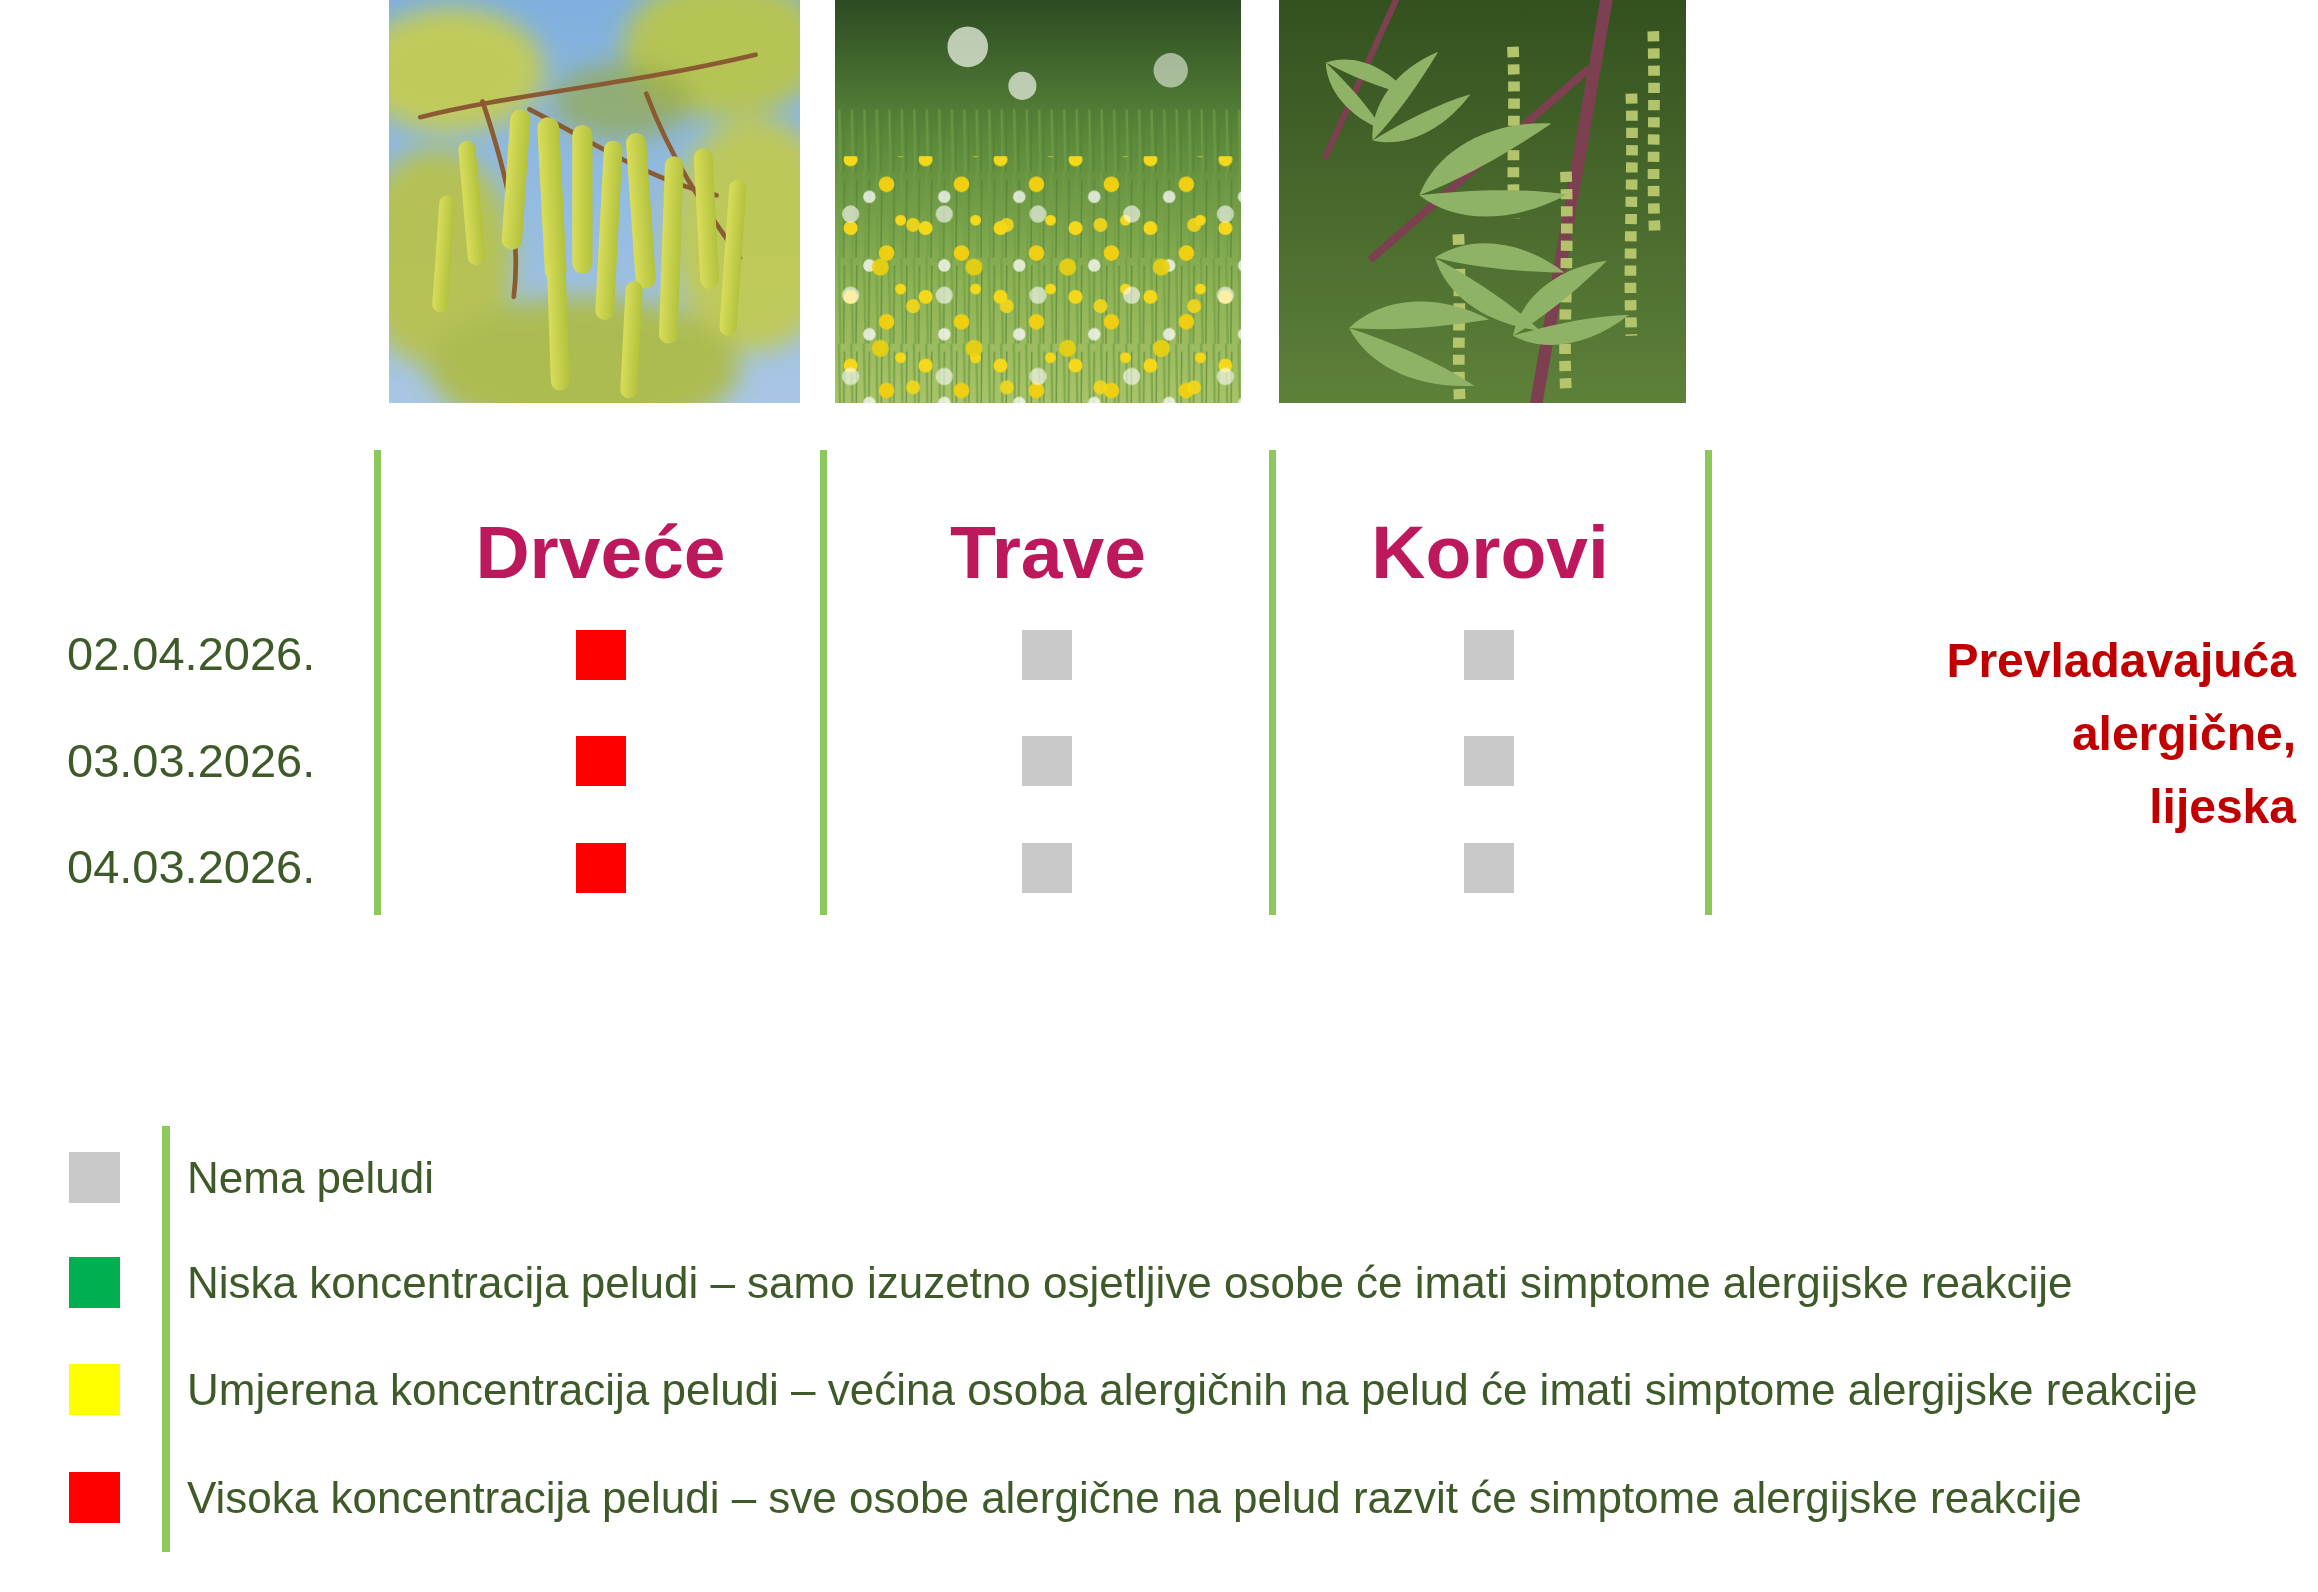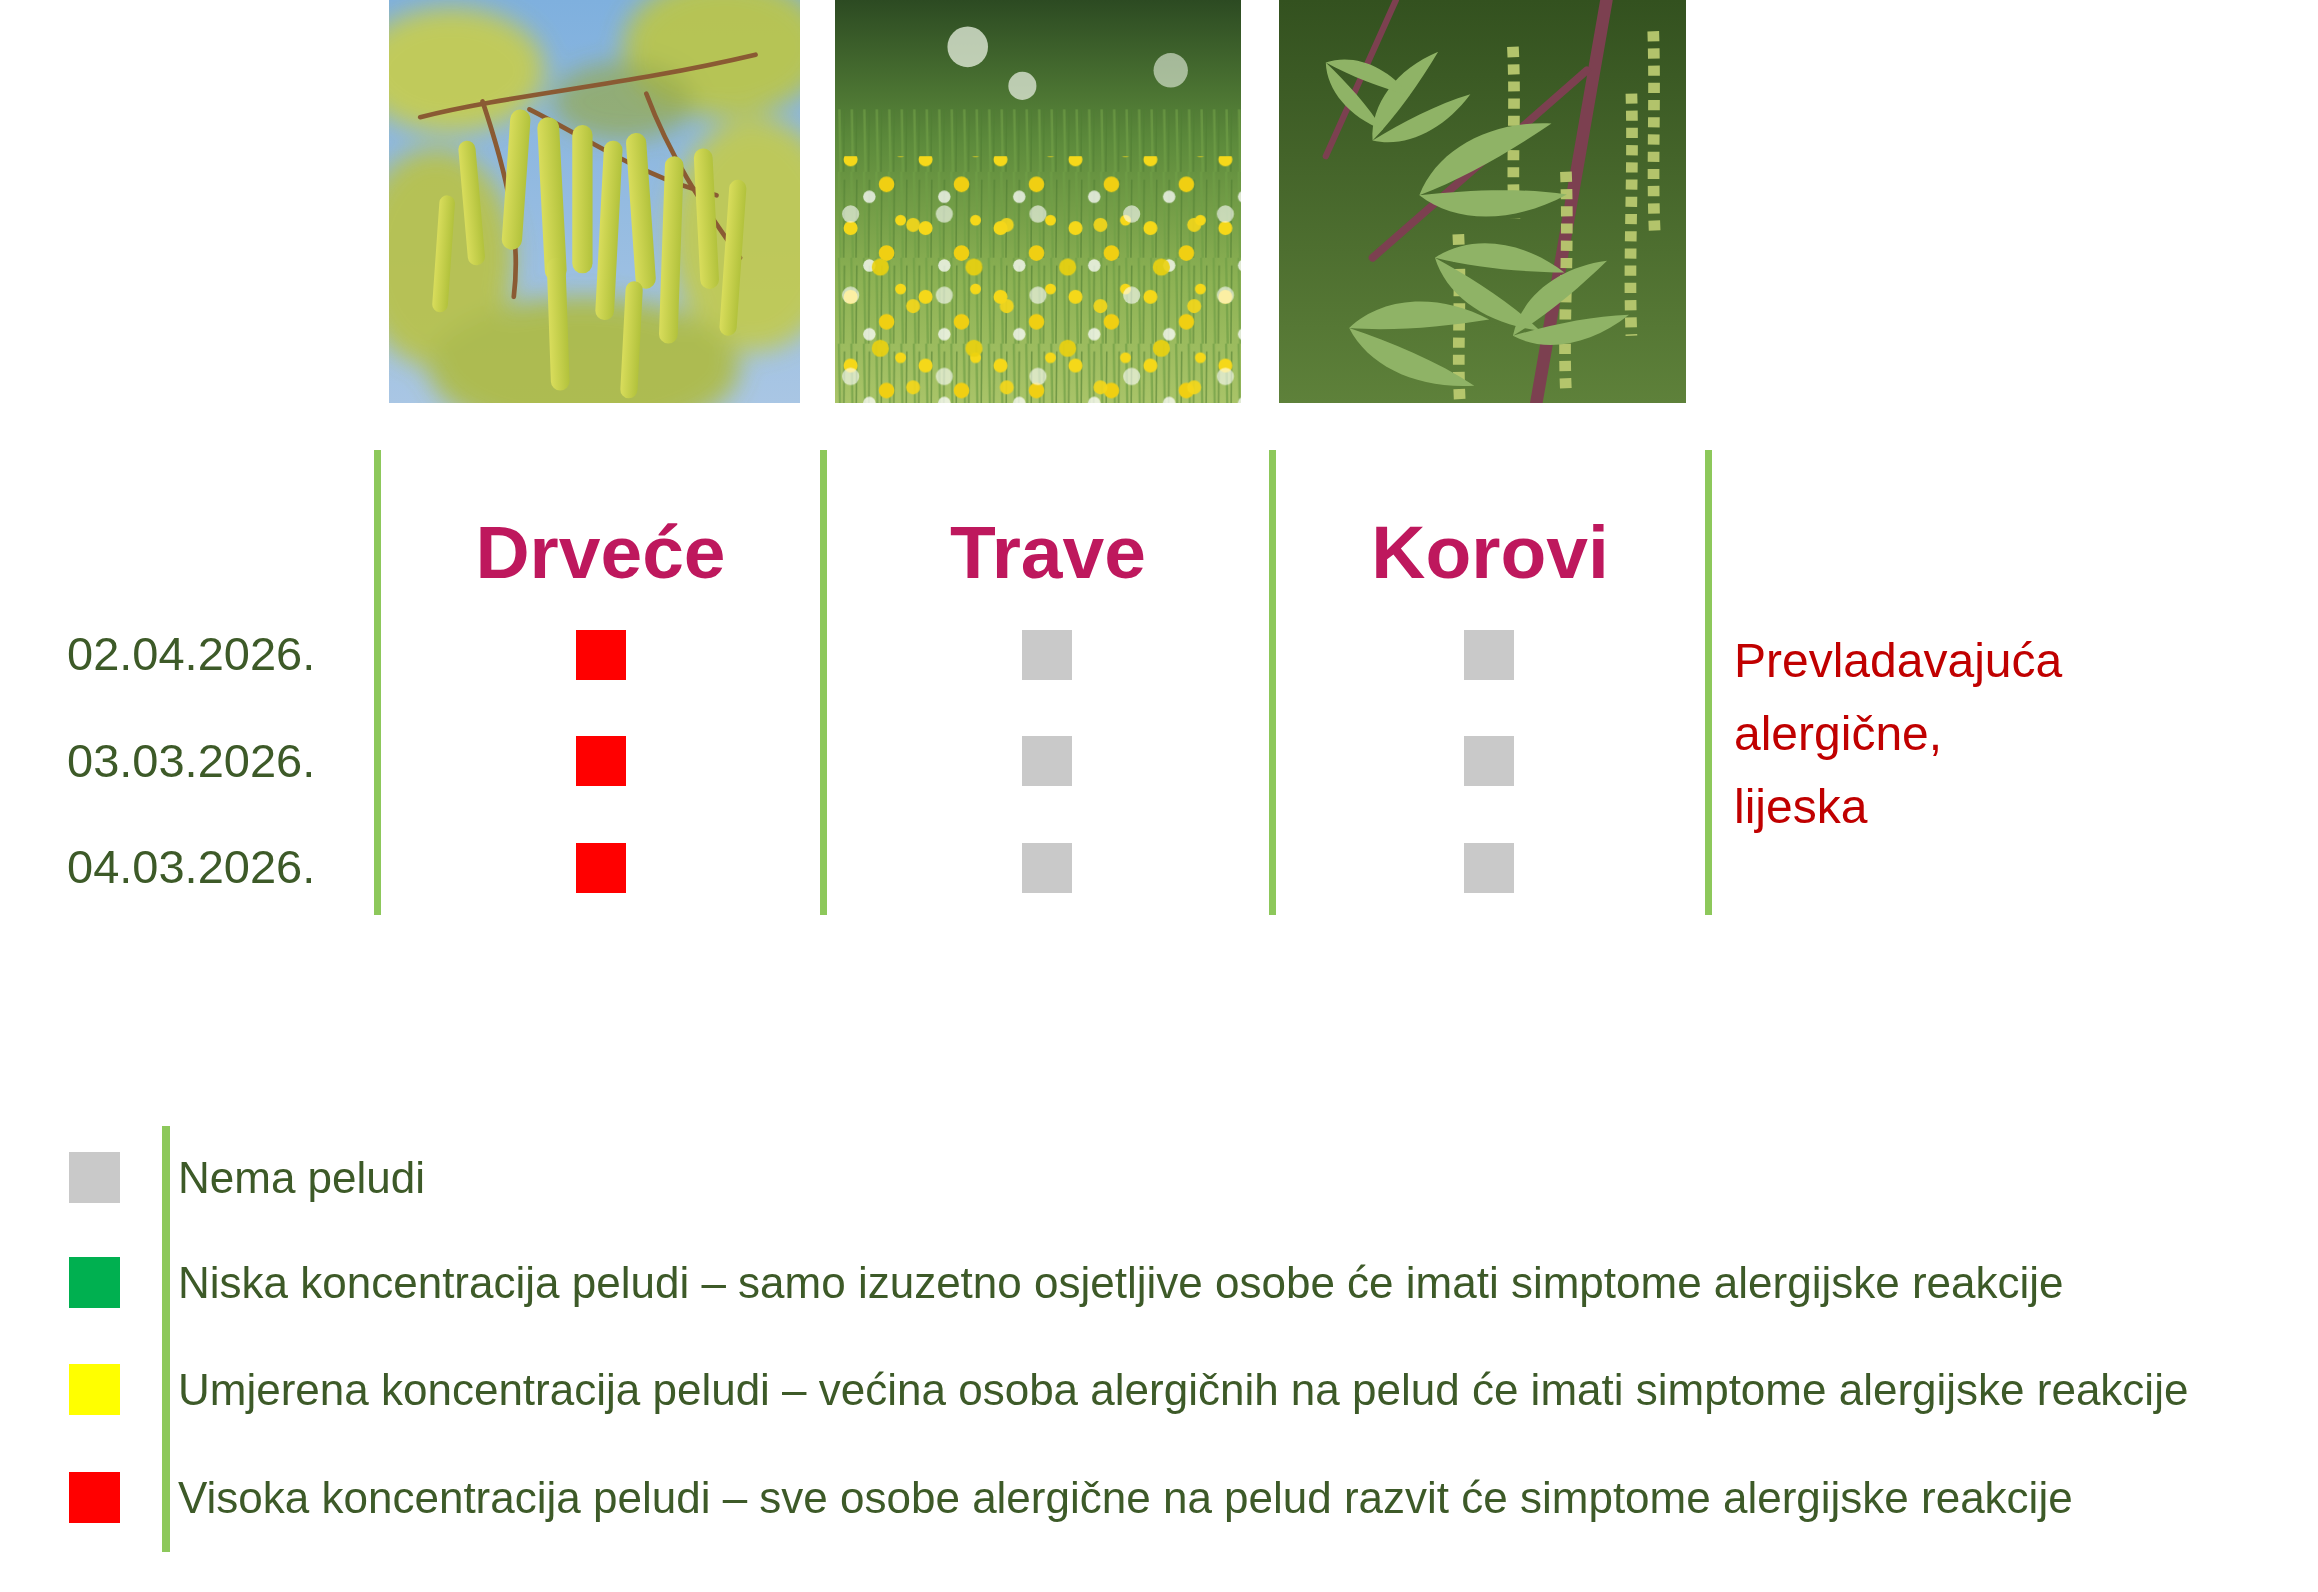--- a/index.html
+++ b/index.html
@@ -27,28 +27,28 @@
     position:absolute;left:67px;height:56px;line-height:56px;
     font-size:47px;color:#3D5A28;white-space:nowrap;
   }
   .date-1{top:626px;} .date-2{top:733px;} .date-3{top:839px;}
   .sq{position:absolute;width:50px;height:50px;background:#C9C9C9;}
   .row-1{top:630px;} .row-2{top:736px;} .row-3{top:843px;}
   .col-1{left:576px;} .col-2{left:1022px;} .col-3{left:1464px;}
   
   .dominant{
     position:absolute;left:1734px;top:624px;width:562px;
-    font-size:48px;font-weight:normal;color:#C00000;line-height:73px;
+    font-size:48px;font-weight:bold;color:#C00000;line-height:73px;text-align:right;
   }
   
   .legend-line{position:absolute;left:162px;top:1126px;width:7.8px;height:426px;background:#8DC85B;}
   .legend-swatch{position:absolute;left:69px;width:51px;height:51px;}
   .lsw-1{top:1152px;} .lsw-2{top:1257px;} .lsw-3{top:1364px;} .lsw-4{top:1472px;}
   .legend-label{
-    position:absolute;left:178px;height:51px;display:flex;align-items:center;
+    position:absolute;left:187px;height:51px;display:flex;align-items:center;
     font-size:44px;color:#3D5A28;white-space:nowrap;
   }
   .llb-1{top:1152px;} .llb-2{top:1257px;} .llb-3{top:1364px;} .llb-4{top:1472px;}
 </style>
 </head>
 <body>
 
 <div class="canvas">
 
   <div class="photo photo-1">

